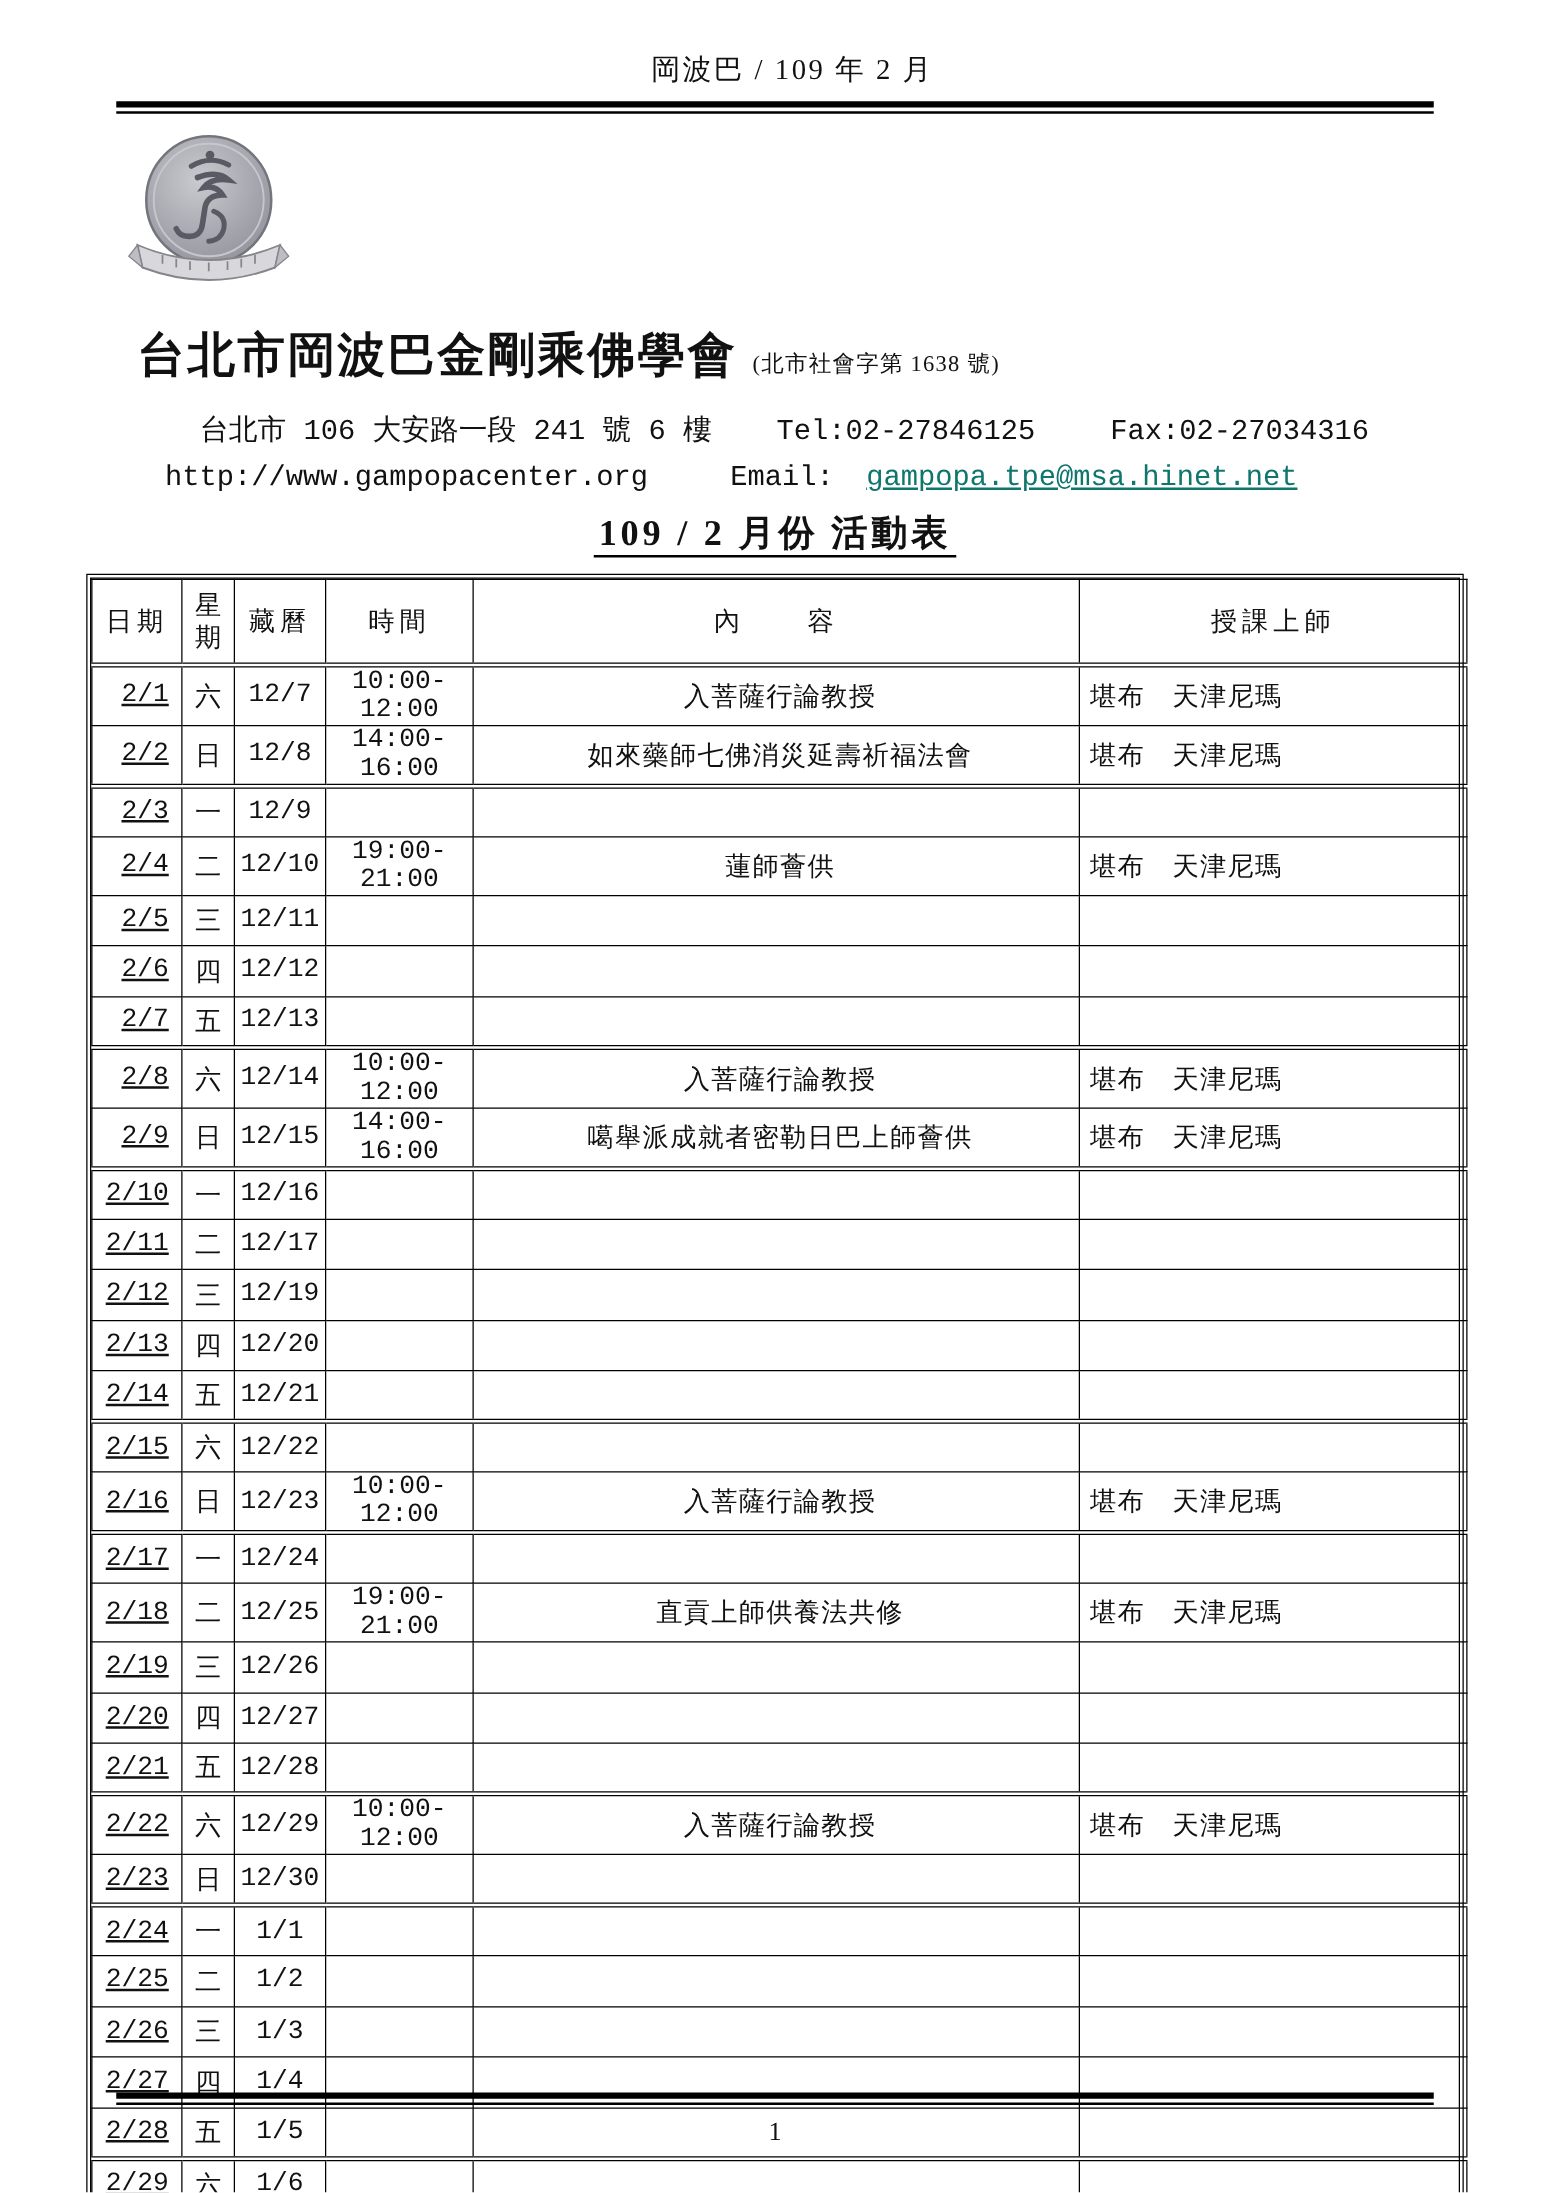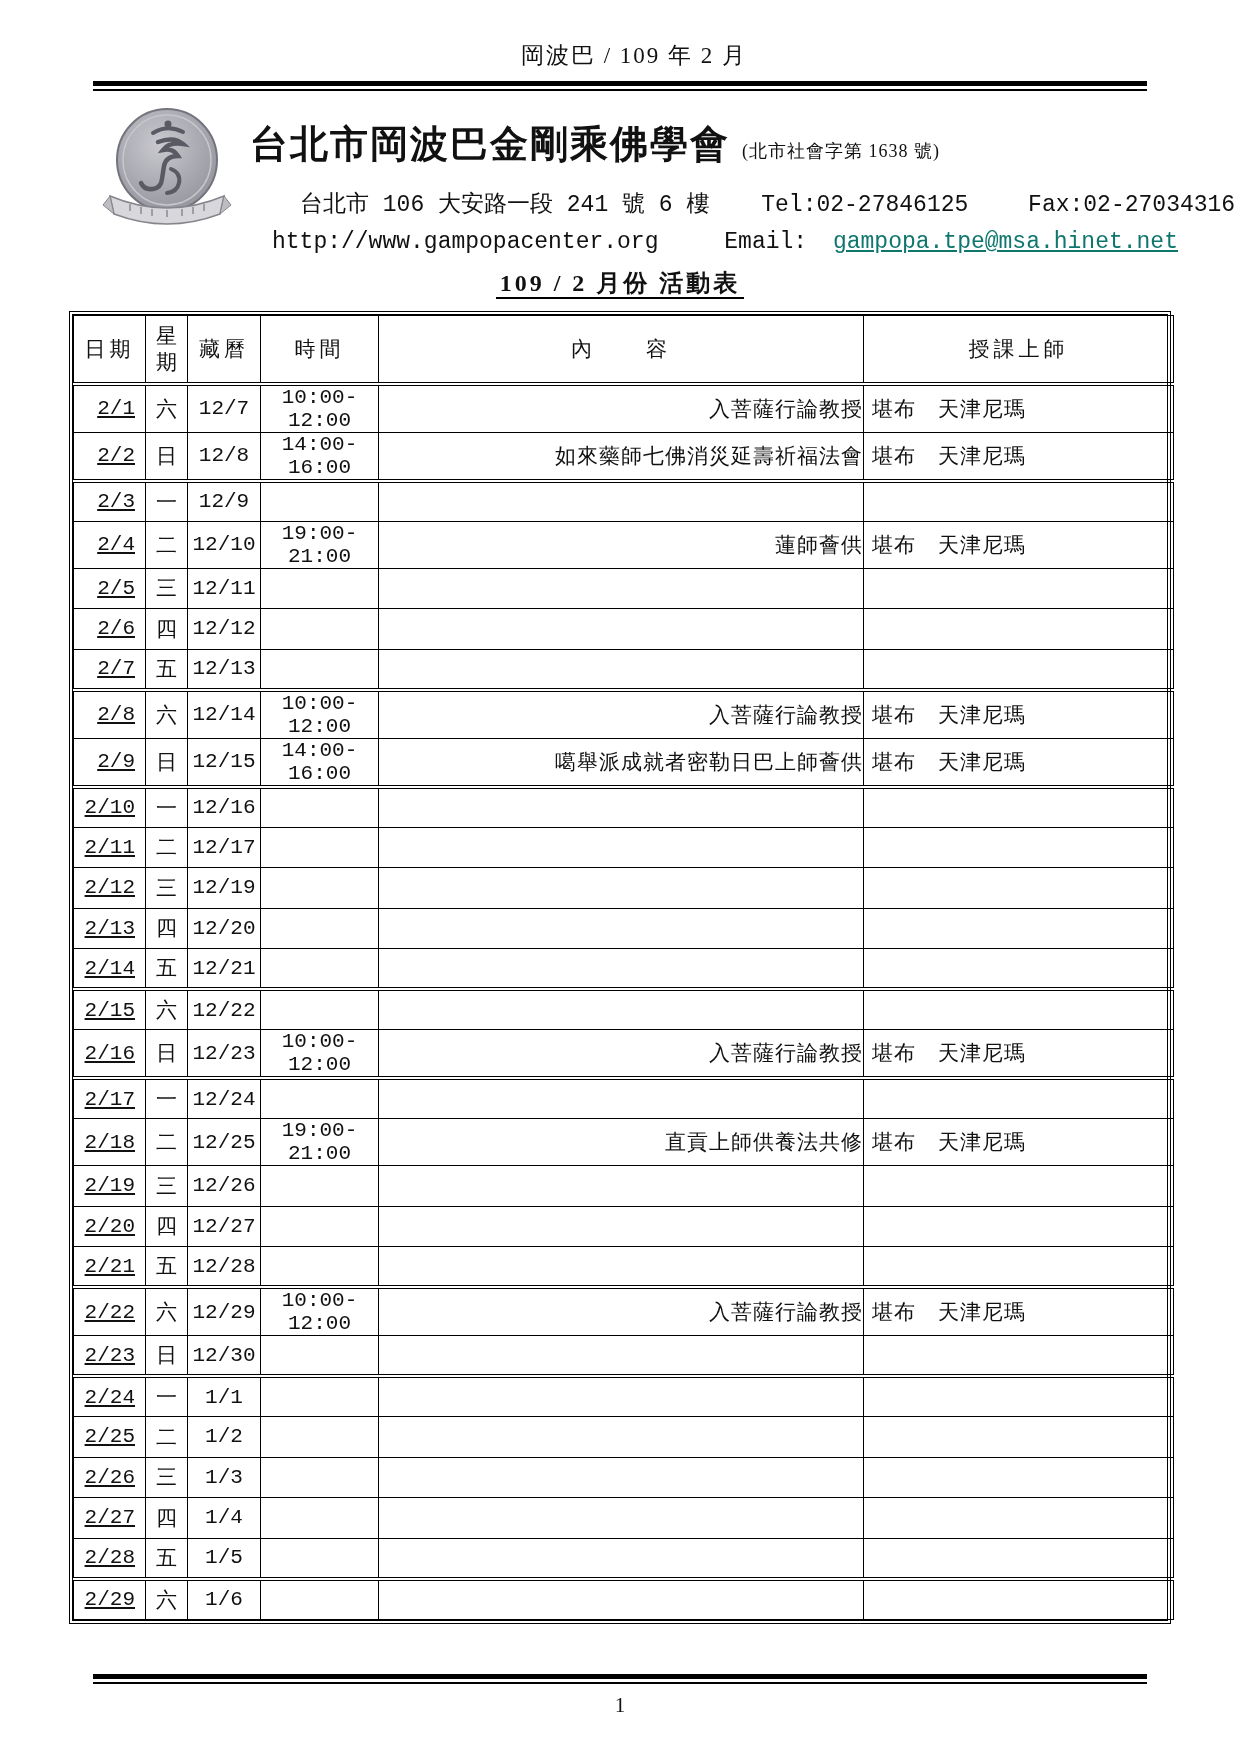--- a/index.html
+++ b/index.html
@@ -27,20 +27,21 @@
     margin: 10px 93px 0 93px;
     border-top: 5px solid #000;
     border-bottom: 2px solid #000;
     height: 10px;
   }
 
   
   .org-block {
     display: flex;
     margin: 14px 90px 0 100px;
+    flex-direction: column;
   }
   .logo-wrap { width: 140px; flex: 0 0 140px; padding-top: 2px; }
   .org-text { flex: 1; padding-left: 10px; }
 
   .org-name-line { margin-top: 14px; white-space: nowrap; }
   .org-name {
     font-size: 38px;
     font-weight: 700;
     letter-spacing: 2px;
   }
@@ -66,21 +67,21 @@
     padding-left: 22px;
     font-size: 23px;
     white-space: nowrap;
   }
   .org-web-line .email-label { margin-left: 52px; }
   .org-web-line .email { margin-left: 12px; text-decoration: underline; color: #0f766e; }
 
   
   .doc-title { text-align: center; margin-top: 12px; }
   .doc-title span {
-    font-size: 24px;
+    font-size: 29px;
     font-weight: 700;
     letter-spacing: 3px;
     border-bottom: 2px solid #000;
     padding: 0 4px 1px 4px;
   }
 
   
   .table-wrap {
     width: 1102px;
     margin: 12px auto 16px auto;
@@ -107,21 +108,21 @@
     letter-spacing: 0;
     word-break: break-all;
     line-height: 1.25;
     padding: 0 9px;
   }
   .schedule tbody td { height: 40.5px; }
   .c-date   { text-align: right; padding-right: 10px; text-decoration: underline; }
   .c-week   { text-align: center; }
   .c-tib    { text-align: center; }
   .c-time   { text-align: center; letter-spacing: 0; }
-  .c-content{ text-align: right; padding-left: 6px; letter-spacing: 1px; }
+  .c-content{ text-align: center; padding-left: 6px; letter-spacing: 1px; }
   .c-teacher{ text-align: left; padding-left: 8px; letter-spacing: 1px; }
   .mono { font-family: "Liberation Mono", "DejaVu Sans Mono", "Liberation Serif", serif; font-size: 21px; }
   tr.group-end td { border-bottom: 4px double #000; }
 
   
   .footer { position: absolute; left: 0; right: 0; bottom: 36px; }
   .page-number {
     text-align: center;
     font-size: 21px;
     margin-top: 9px;

